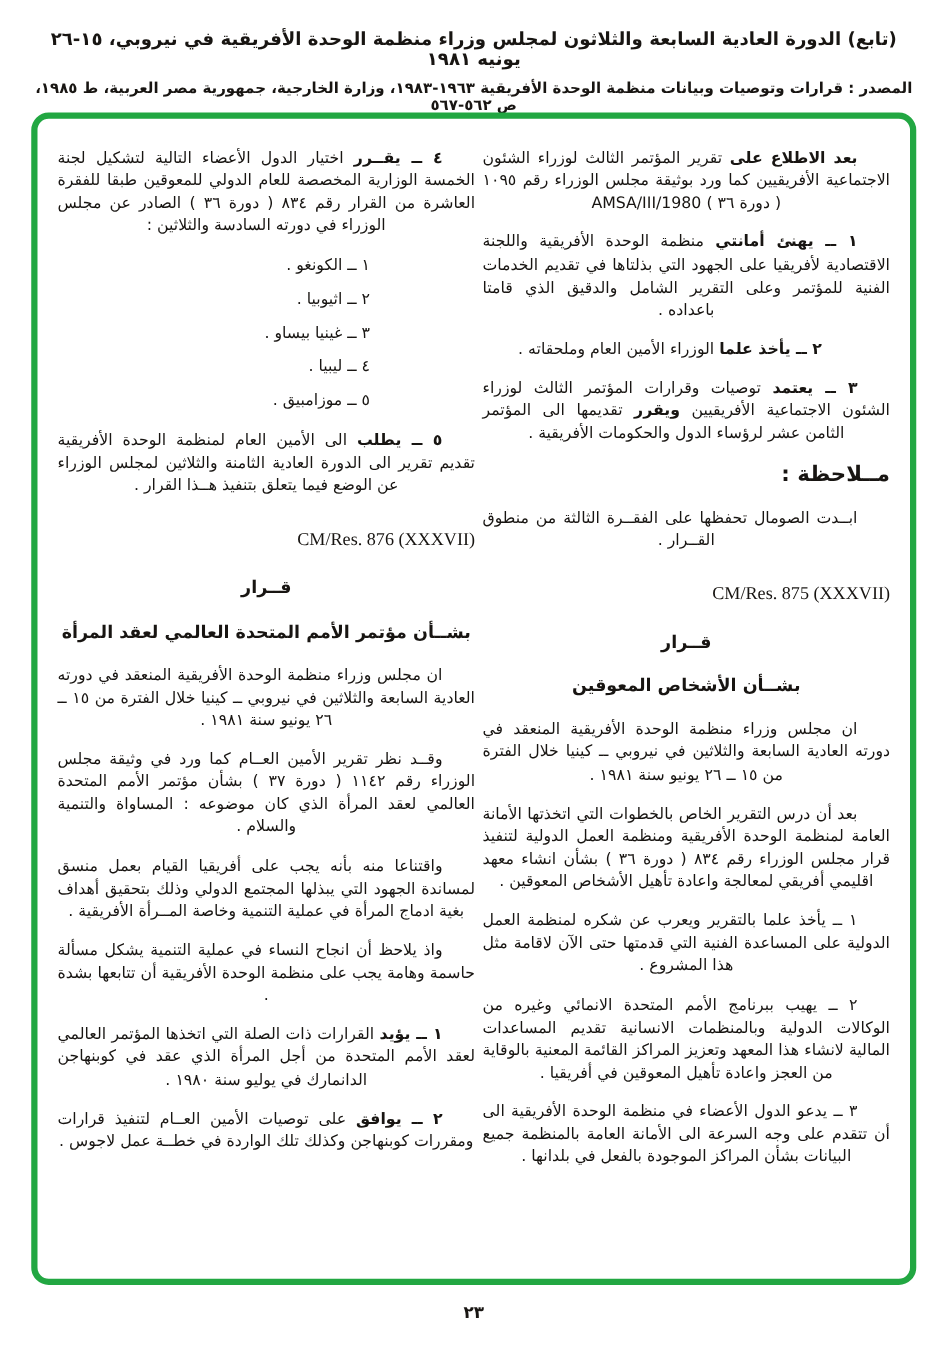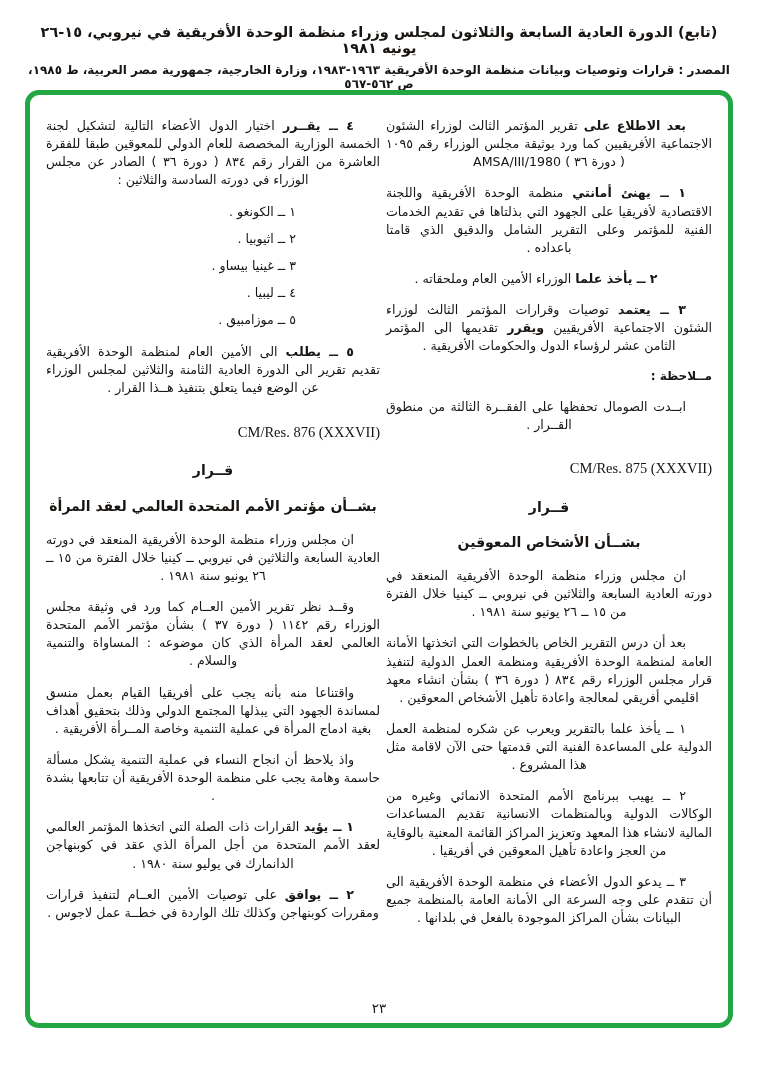--- a/index.html
+++ b/index.html
@@ -33,26 +33,26 @@
     text-align:justify; text-align-last:center;
     text-indent:26px; margin-bottom:13px;
   }
   .b { font-weight:700; }
   .docno {
     direction:ltr; text-align:right;
     font-family:"Liberation Serif", serif;
     font-size:14.5px; margin:24px 0 18px;
   }
   .res-title { text-align:center; font-weight:700; font-size:14px; margin-bottom:15px; text-indent:0; }
-  .note-head { font-weight:700; font-size:12px; margin:8px 0 12px; }
+  .note-head { font-weight:700; font-size:17px; margin:8px 0 12px; }
   .countries { margin:2px 0 14px; padding-right:84px; }
   .country { margin-bottom:9px; text-align:right; }
   .pagenum {
-    position:absolute; top:1000px; left:0; width:100%;
-    text-align:center; font-weight:400; font-size:13.5px;
+    position:absolute; top:1042px; left:0; width:100%;
+    text-align:center; font-weight:700; font-size:13.5px;
   }
 </style>
 </head>
 <body>
 
 <div class="header">
   <div class="header-line1">(تابع) الدورة العادية السابعة والثلاثون لمجلس وزراء منظمة الوحدة الأفريقية في نيروبي، ١٥-٢٦ يونيه ١٩٨١</div>
   <div class="header-line2">المصدر : قرارات وتوصيات وبيانات منظمة الوحدة الأفريقية ١٩٦٣-١٩٨٣، وزارة الخارجية، جمهورية مصر العربية، ط ١٩٨٥، ص ٥٦٢-٥٦٧</div>
 </div>
 

